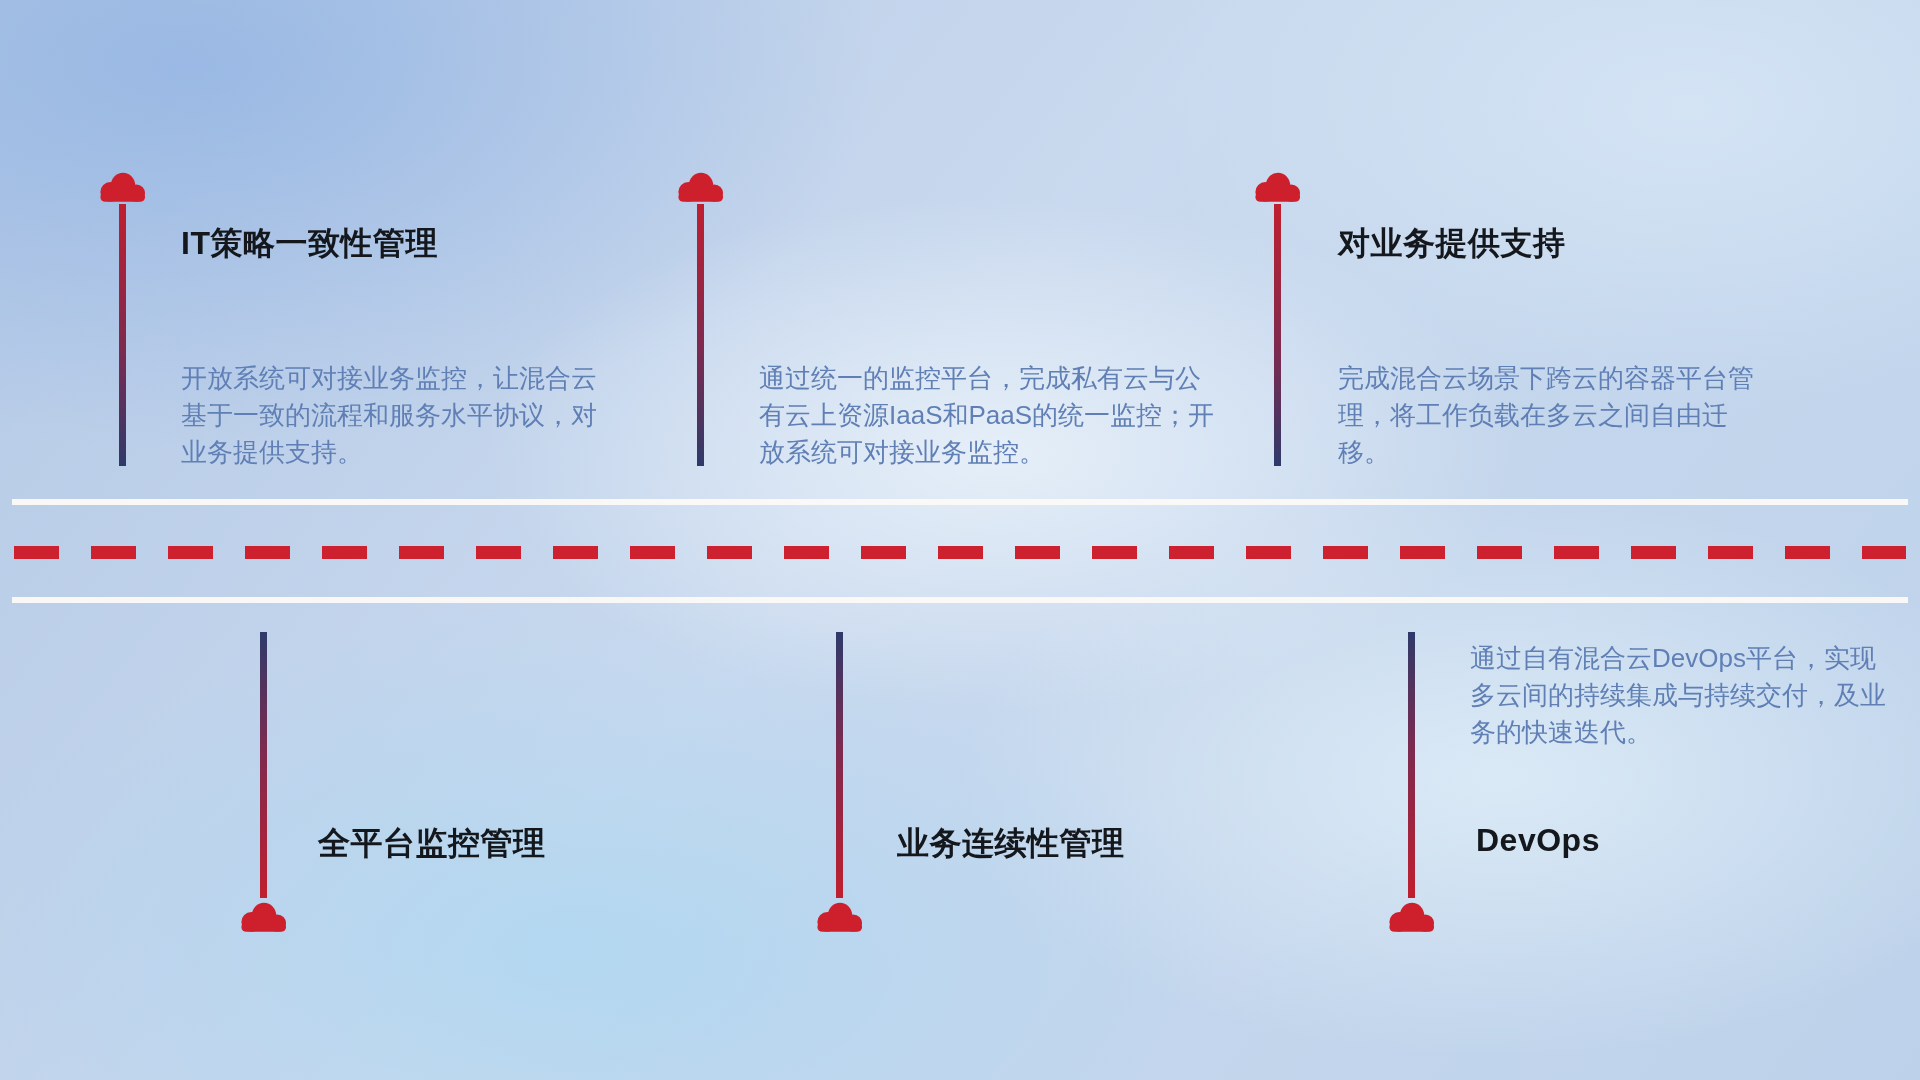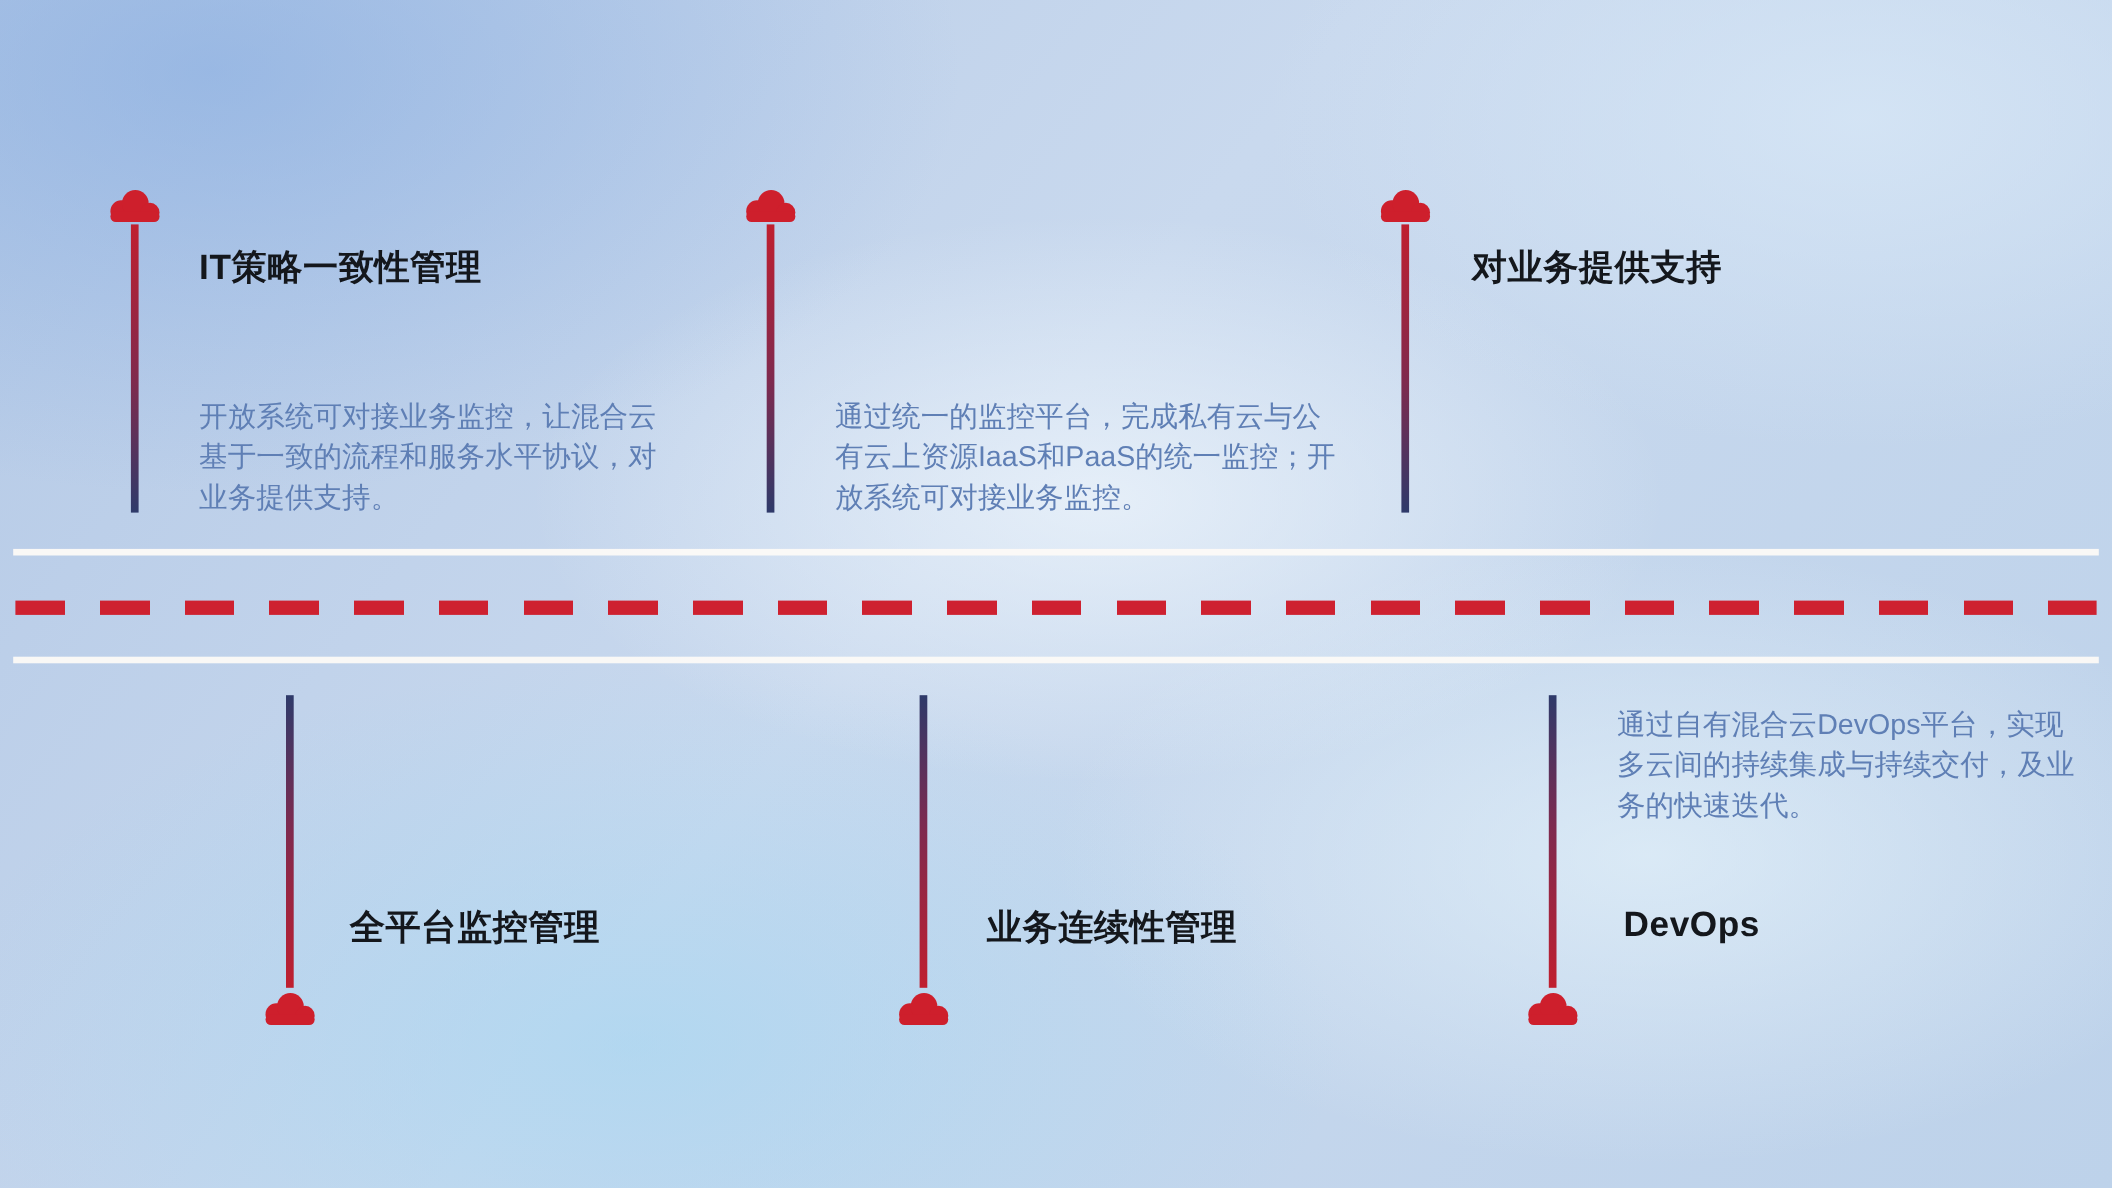--- a/index.html
+++ b/index.html
@@ -81,20 +81,21 @@
     <svg class="cloud" style="left:1249px;top:166px" viewBox="0 0 100 60">
       <g fill="#ce1f2c">
         <circle cx="28" cy="42" r="17"></circle>
           <circle cx="50" cy="30" r="21"></circle>
           <circle cx="73" cy="44" r="15"></circle>
         <rect x="11" y="42" width="77" height="17" rx="8.5"></rect>
       </g>
     </svg>
     <div class="stem from-top" style="left:1274px;top:204px;height:262px"></div>
     <div class="title" style="left:1338px;top:222px">对业务提供支持</div>
+    <div class="desc" style="left:1338px;top:360px;width:435px">完成混合云场景下跨云的容器平台管理，将工作负载在多云之间自由迁移。</div>
   </div>
 
   <div class="group">
     <div class="stem from-bottom" style="left:260px;top:632px;height:266px"></div>
     <svg class="cloud" style="left:235px;top:896px" viewBox="0 0 100 60">
       <g fill="#ce1f2c">
         <circle cx="28" cy="42" r="17"></circle>
           <circle cx="50" cy="30" r="21"></circle>
           <circle cx="73" cy="44" r="15"></circle>
         <rect x="11" y="42" width="77" height="17" rx="8.5"></rect>

